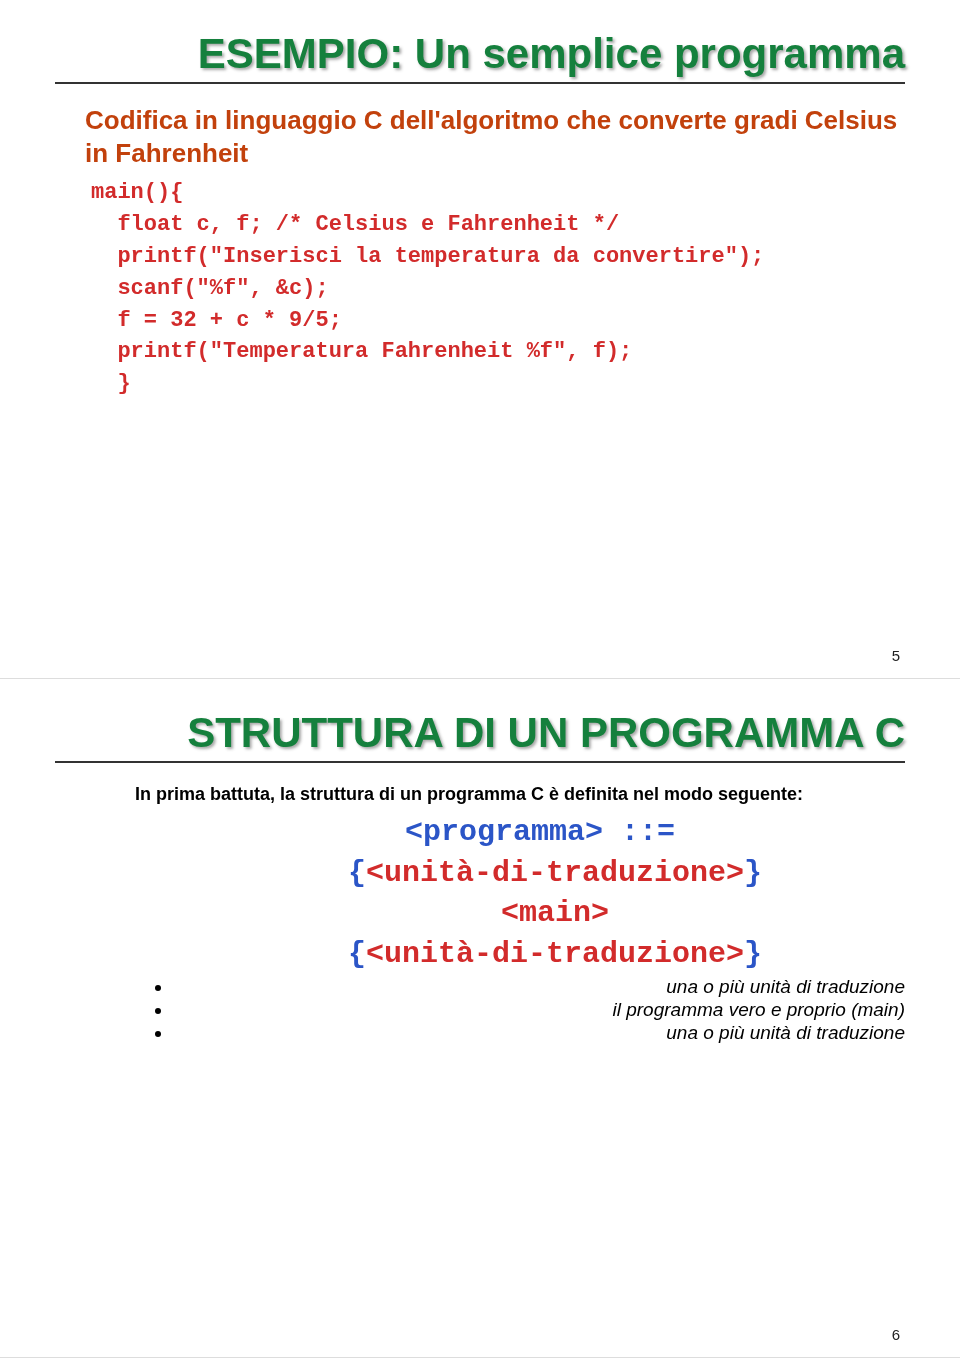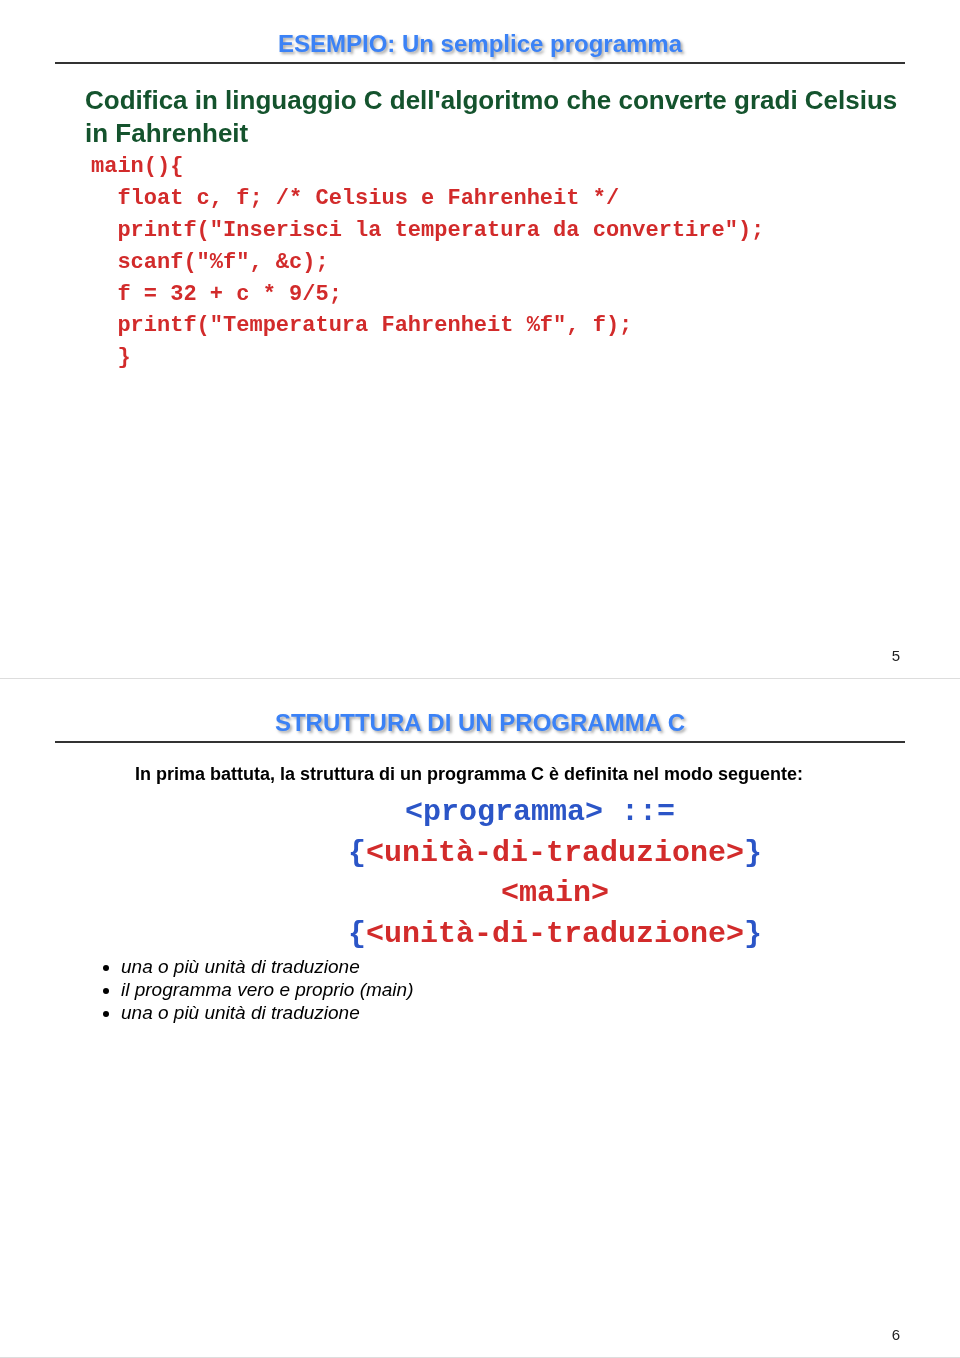--- a/index.html
+++ b/index.html
@@ -11,37 +11,37 @@
   }
   .slide {
     width: 960px;
     height: 679px;
     position: relative;
     box-sizing: border-box;
     padding: 30px 55px 20px 55px;
     border-bottom: 1px solid #ddd;
   }
   .slide-title {
-    color: #3b82f6;
-    font-size: 24px;
+    color: #15803d;
+    font-size: 42px;
     font-weight: bold;
-    text-align: center;
+    text-align: right;
     margin: 0 0 4px 0;
     text-shadow: 2px 2px 3px rgba(160,160,160,0.9);
   }
   .title-rule {
     border: none;
     border-top: 2px solid #333;
     margin: 0 0 20px 0;
   }
   .intro {
     font-size: 26px;
     font-weight: bold;
-    color: #14532d;
-    margin: 12px 0 2px 30px;
+    color: #c2410c;
+    margin: 12px 0 8px 30px;
     line-height: 1.25;
   }
   .code-block {
     font-family: "Courier New", monospace;
     font-weight: bold;
     color: #d22b2b;
     font-size: 22px;
     margin-left: 36px;
     line-height: 1.45;
     white-space: pre;
@@ -71,22 +71,23 @@
   .grammar .blue { color: #2b55c7; }
   .grammar .red  { color: #d22b2b; }
   .grammar .brace { color: #2b55c7; }
   .sub-note {
     font-style: italic;
     font-size: 21px;
     margin: 28px 0 4px 100px;
     color: #000;
   }
   .bullets {
-    margin: 2px 0 0 66px;
+    margin: 2px 0 0 118px;
     padding: 0;
+    text-align: right;
   }
   .bullets li {
     font-style: italic;
     font-size: 19px;
     list-style-type: disc;
     margin: 1px 0;
     color: #000;
   }
 </style>
 </head>

